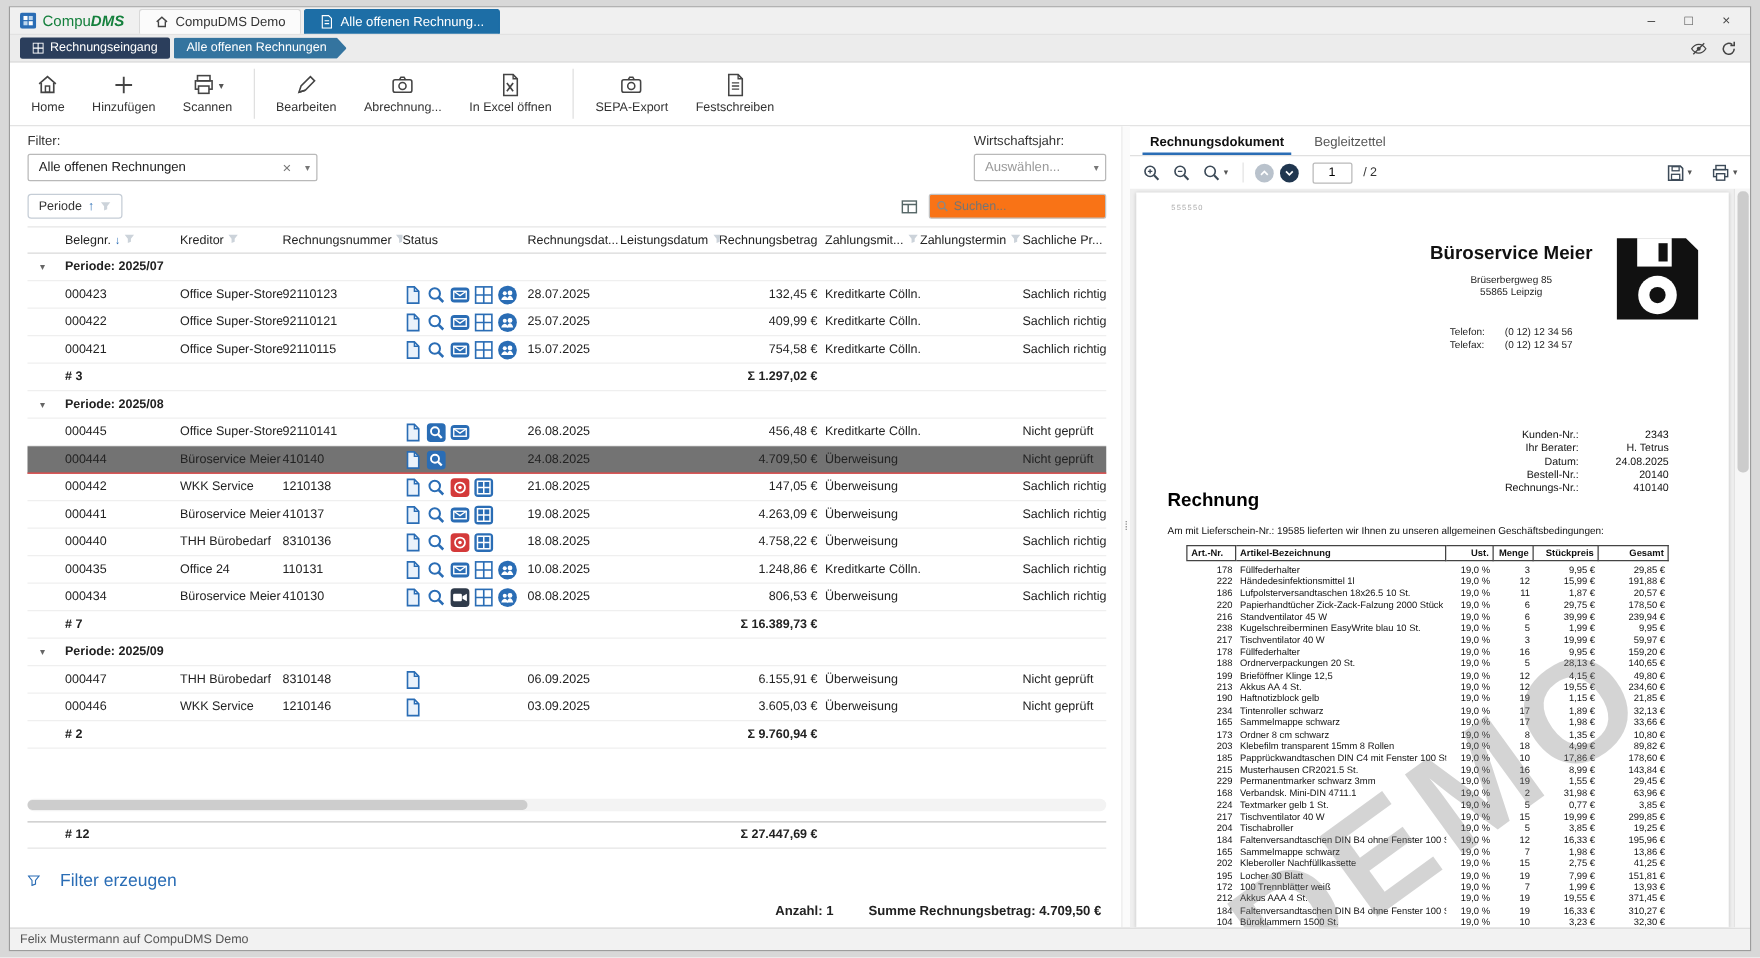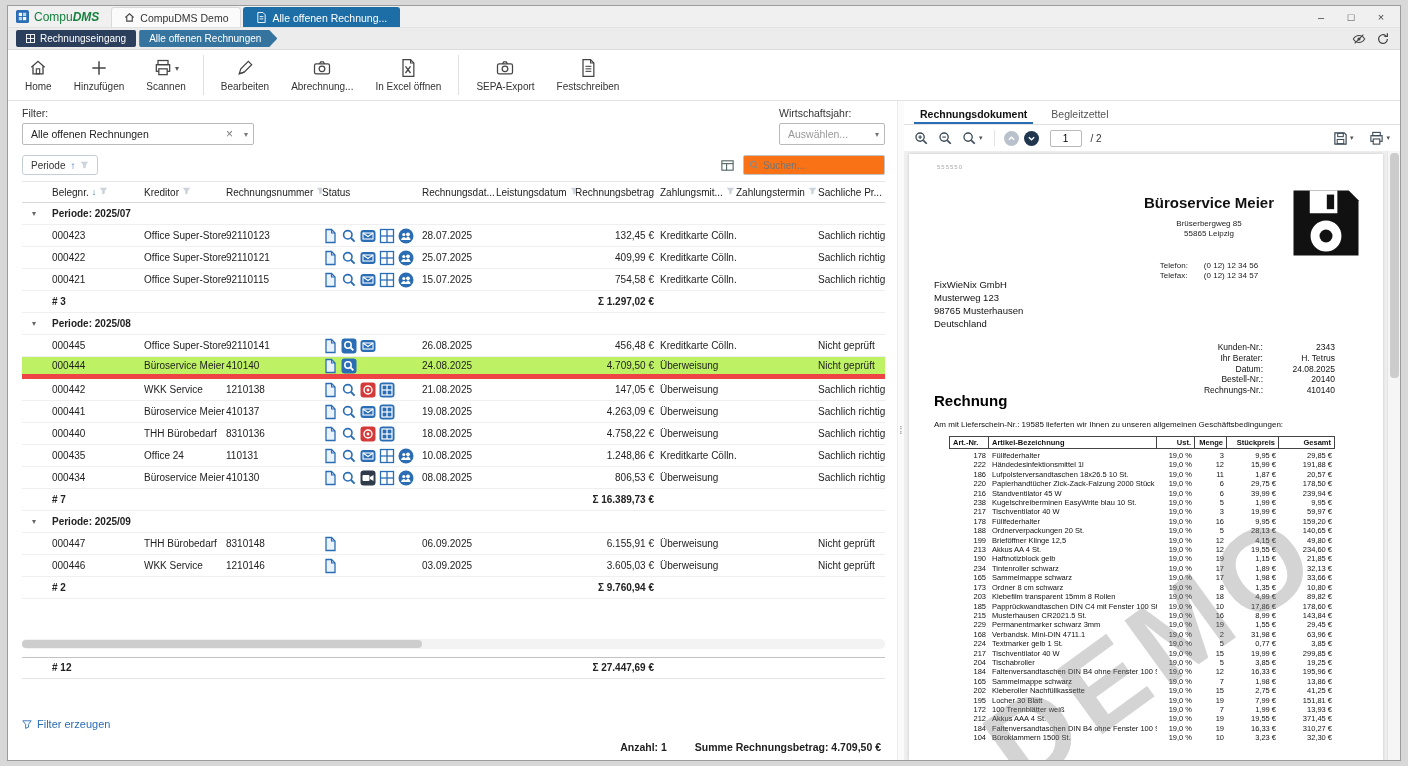--- a/index.html
+++ b/index.html
@@ -63,28 +63,28 @@
 .thead .cell{font-size:10px;color:#222;display:flex;align-items:flex-start;gap:3px;overflow:hidden;white-space:nowrap;padding-right:4px}
 .thead .cell.num{justify-content:flex-end;padding-right:6px}
 .thead .sort{color:#2a6db5;font-size:9px}
 .funnel{width:9px;height:8px;flex:none}
 .trow{height:22px;border-bottom:1px solid #efefef;font-size:10px;color:#222}
 .trow .cell{overflow:hidden;white-space:nowrap;padding-right:6px;line-height:22px}
 .cell.num{text-align:right;padding-right:6px}
 .bold{font-weight:bold}
 .group-header .ghlabel{font-weight:bold;grid-column:2/12;line-height:22px}
 .chev{color:#666;text-align:center;font-size:8px}
-.data-row.selected{background:#bef264;border-bottom:5px solid #ef4444}
+.data-row.selected{background:#737373;border-bottom:1px solid #ef4444}
 .status-cell{display:flex;gap:3px;align-items:center;line-height:normal}
 .sic{width:16px;height:16px;display:inline-flex}
 .sic svg{width:16px;height:16px}
 .hscroll{height:10px;background:#f3f3f3;border-radius:5px;margin-top:40px;position:relative}
 .hthumb{position:absolute;left:0;top:1px;height:8px;width:400px;background:#cdcdcd;border-radius:4px}
 .total-row{margin-top:8px;border-top:1px solid #c3c3c3;border-bottom:1px solid #e5e5e5;font-weight:bold}
-.filter-link-row{margin-top:auto;padding:4px 14px;display:flex;align-items:center;gap:5px;font-size:11px;color:#2a6db5}
+.filter-link-row{margin-top:auto;padding:4px 14px;display:flex;align-items:center;gap:16px;font-size:14px;color:#2a6db5}
 .filter-link-row svg{width:10px;height:9px}
 .summary-row{height:26px;display:flex;align-items:center;justify-content:flex-end;gap:28px;padding:0 16px;font-size:10.5px;font-weight:bold;color:#222;flex:none}
 
 .splitter{width:7px;flex:none;display:flex;align-items:center;justify-content:center;color:#888;font-size:10px;background:#fbfbfb;border-left:1px solid #ececec}
 .right-panel{flex:1;display:flex;flex-direction:column;min-width:0}
 .viewer-tabs{height:24px;display:flex;gap:4px;padding:2px 6px 0;border-bottom:1px solid #e0e0e0;flex:none}
 .vtab{padding:0 10px;font-size:10.5px;color:#555;display:flex;align-items:center;position:relative;white-space:nowrap}
 .vtab.active{color:#111;font-weight:bold}
 .vtab.active::after{content:"";position:absolute;left:4px;right:4px;bottom:0;height:2px;background:#2a6db5}
 .viewer-toolbar{height:26px;display:flex;align-items:center;gap:5px;padding:0 8px;flex:none}
@@ -994,26 +994,20 @@
           </div>
           <div class="logo-floppy">
             <svg viewBox="0 0 48 48">
                 <path d="M4 4h34l6 6v34H4z" fill="#111"></path>
                 <rect x="14" y="4" width="17" height="14" fill="#fff"></rect>
                 <rect x="24.5" y="6.5" width="4.5" height="9" fill="#111"></rect>
                 <circle cx="24" cy="32" r="9.5" fill="#fff"></circle>
                 <circle cx="24" cy="32" r="4" fill="#111"></circle>
               </svg>
           </div>
-          <div class="recipient">
-              <div class="rec-line">FixWieNix GmbH</div>
-              <div class="rec-line">Musterweg 123</div>
-              <div class="rec-line">98765 Musterhausen</div>
-              <div class="rec-line">Deutschland</div>
-            </div>
           <div class="meta">
               <div class="meta-row">
                 <span class="meta-label">Kunden-Nr.:</span>
                 <span class="meta-value">2343</span>
               </div>
               <div class="meta-row">
                 <span class="meta-label">Ihr Berater:</span>
                 <span class="meta-value">H. Tetrus</span>
               </div>
               <div class="meta-row">
@@ -1291,13 +1285,16 @@
             </div>
           <div class="watermark">DEMO</div>
         </div>
         <div class="vscroll">
             <div class="vthumb"></div>
           </div>
       </div>
     </div>
   </div>
 
+  <div class="statusbar">
+    <span>Felix Mustermann auf CompuDMS Demo</span>
+  </div>
 </div>
 
 </body></html>

